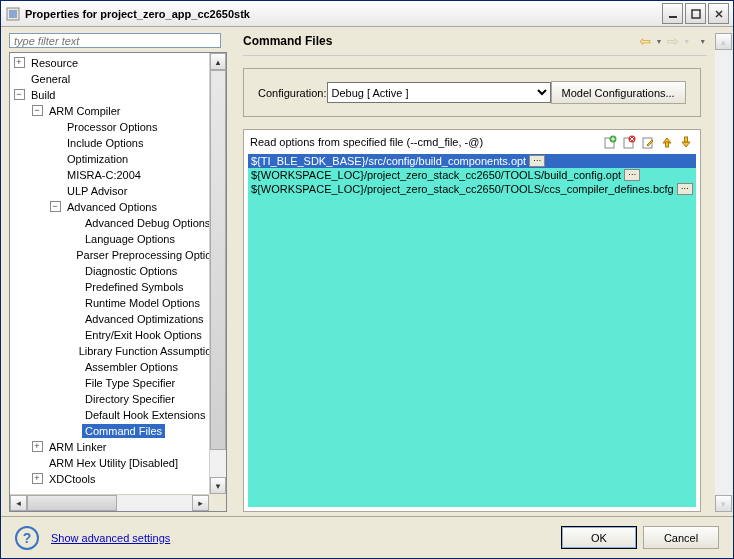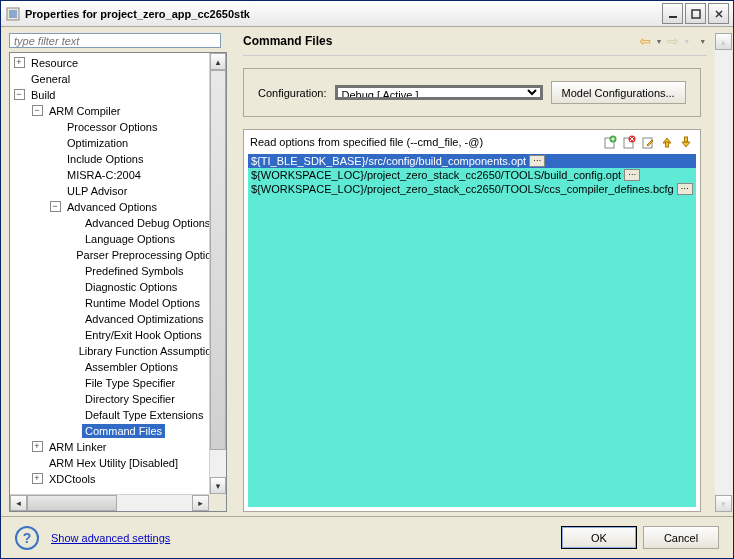--- a/index.html
+++ b/index.html
@@ -35,22 +35,22 @@
   
   .right { flex: 1; padding: 6px 8px 4px 14px; display:flex; flex-direction:column; }
   .rhead { display:flex; align-items:center; border-bottom: 1px solid #ccc; padding-bottom: 6px; margin-bottom: 12px; }
   .rhead .title { font-weight: bold; font-size: 12px; flex:1; }
   .nav-arrows { display:flex; gap: 2px; align-items: center; }
   .nav-arrows span { cursor:pointer; padding: 0 2px; }
   .arrow-yl { color: #e5a023; font-size: 14px; }
   .arrow-yl.dim { color: #d4cda8; }
   .small-tri { color: #666; font-size: 8px; }
   
-  .config-box { border: 1px solid #aca899; padding: 12px 14px; margin: 0 6px 12px 0; display:flex; align-items:center; gap: 8px; }
-  .config-box select { flex:1; height: 15px; border: 3px solid #737373; background:#fff; font-size: 11px; }
+  .config-box { border: 1px solid #aca899; padding: 12px 14px; margin: 0 6px 12px 0; display:flex; align-items:center; gap: 0; }
+  .config-box select { flex:1; height: 21px; border: 1px solid #737373; background:#fff; font-size: 11px; }
   .mng-btn { height: 23px; padding: 0 10px; border: 1px solid #aca899; background: linear-gradient(#fdfdfd,#e7e5da); cursor:pointer; }
   
   .list-box { border: 1px solid #aca899; margin: 0 6px 0 0; flex:1; display:flex; flex-direction:column; background:#fff; position:relative; padding:4px; }
   .list-head { display:flex; align-items:center; padding: 0 2px 4px 2px; }
   .list-head .lbl { flex:1; }
   .list-head .icons { display:flex; gap: 3px; }
   .list-head .icons span { width: 16px; height: 16px; display:inline-flex; align-items:center; justify-content:center; cursor:pointer; }
   .list-body { flex:1; background:#5eead4; border: none; overflow:hidden; position:relative; }
   .row { padding: 1px 3px; white-space: nowrap; display:flex; align-items:center; }
   .row.sel { background: #316ac5; color: #fff; }
@@ -126,27 +126,27 @@
           <div class="node">
               <span class="indent"></span>
               <span class="indent"></span>
               <span class="indent"></span>
               <span class="label">Processor Options</span>
             </div>
           <div class="node">
               <span class="indent"></span>
               <span class="indent"></span>
               <span class="indent"></span>
+              <span class="label">Include Options</span>
+            </div>
+          <div class="node">
+              <span class="indent"></span>
+              <span class="indent"></span>
+              <span class="indent"></span>
               <span class="label">Optimization</span>
-            </div>
-          <div class="node">
-              <span class="indent"></span>
-              <span class="indent"></span>
-              <span class="indent"></span>
-              <span class="label">Include Options</span>
             </div>
           <div class="node">
               <span class="indent"></span>
               <span class="indent"></span>
               <span class="indent"></span>
               <span class="label">MISRA-C:2004</span>
             </div>
           <div class="node">
               <span class="indent"></span>
               <span class="indent"></span>
@@ -178,34 +178,34 @@
               <span class="indent"></span>
               <span class="indent"></span>
               <span class="indent"></span>
               <span class="label">Parser Preprocessing Options</span>
             </div>
           <div class="node">
               <span class="indent"></span>
               <span class="indent"></span>
               <span class="indent"></span>
               <span class="indent"></span>
+              <span class="label">Diagnostic Options</span>
+            </div>
+          <div class="node">
+              <span class="indent"></span>
+              <span class="indent"></span>
+              <span class="indent"></span>
+              <span class="indent"></span>
               <span class="label">Predefined Symbols</span>
             </div>
           <div class="node">
               <span class="indent"></span>
               <span class="indent"></span>
               <span class="indent"></span>
               <span class="indent"></span>
-              <span class="label">Diagnostic Options</span>
-            </div>
-          <div class="node">
-              <span class="indent"></span>
-              <span class="indent"></span>
-              <span class="indent"></span>
-              <span class="indent"></span>
               <span class="label">Runtime Model Options</span>
             </div>
           <div class="node">
               <span class="indent"></span>
               <span class="indent"></span>
               <span class="indent"></span>
               <span class="indent"></span>
               <span class="label">Advanced Optimizations</span>
             </div>
           <div class="node">
@@ -241,21 +241,21 @@
               <span class="indent"></span>
               <span class="indent"></span>
               <span class="indent"></span>
               <span class="label">Directory Specifier</span>
             </div>
           <div class="node">
               <span class="indent"></span>
               <span class="indent"></span>
               <span class="indent"></span>
               <span class="indent"></span>
-              <span class="label">Default Type Extensions</span>
+              <span class="label">Default Hook Extensions</span>
             </div>
           <div class="node">
               <span class="indent"></span>
               <span class="indent"></span>
               <span class="indent"></span>
               <span class="indent"></span>
               <span class="label sel">Command Files</span>
             </div>
           <div class="node">
               <span class="indent"></span>

